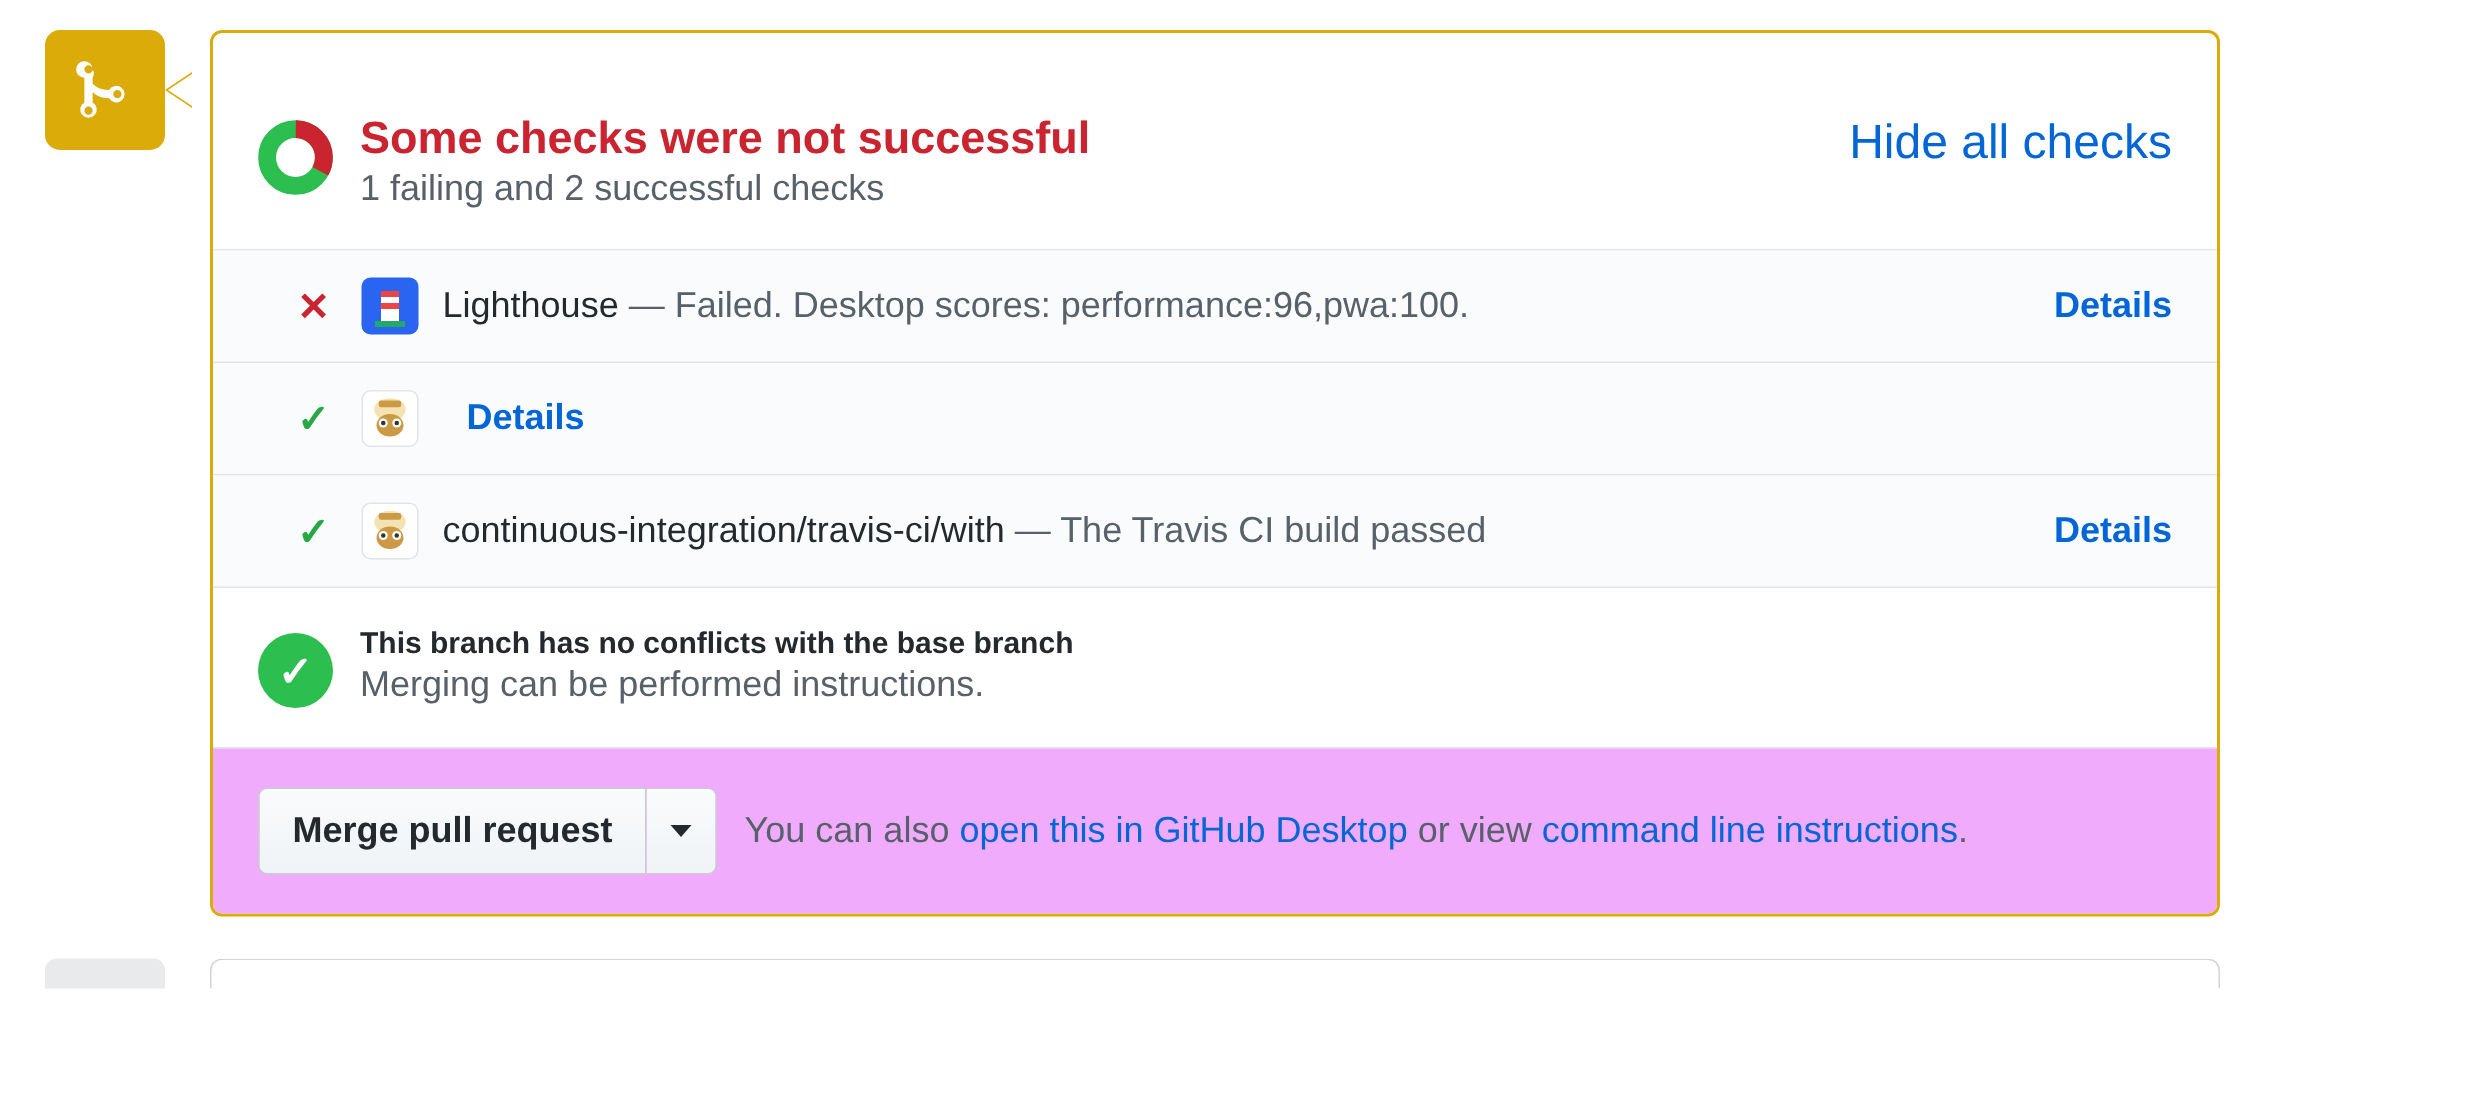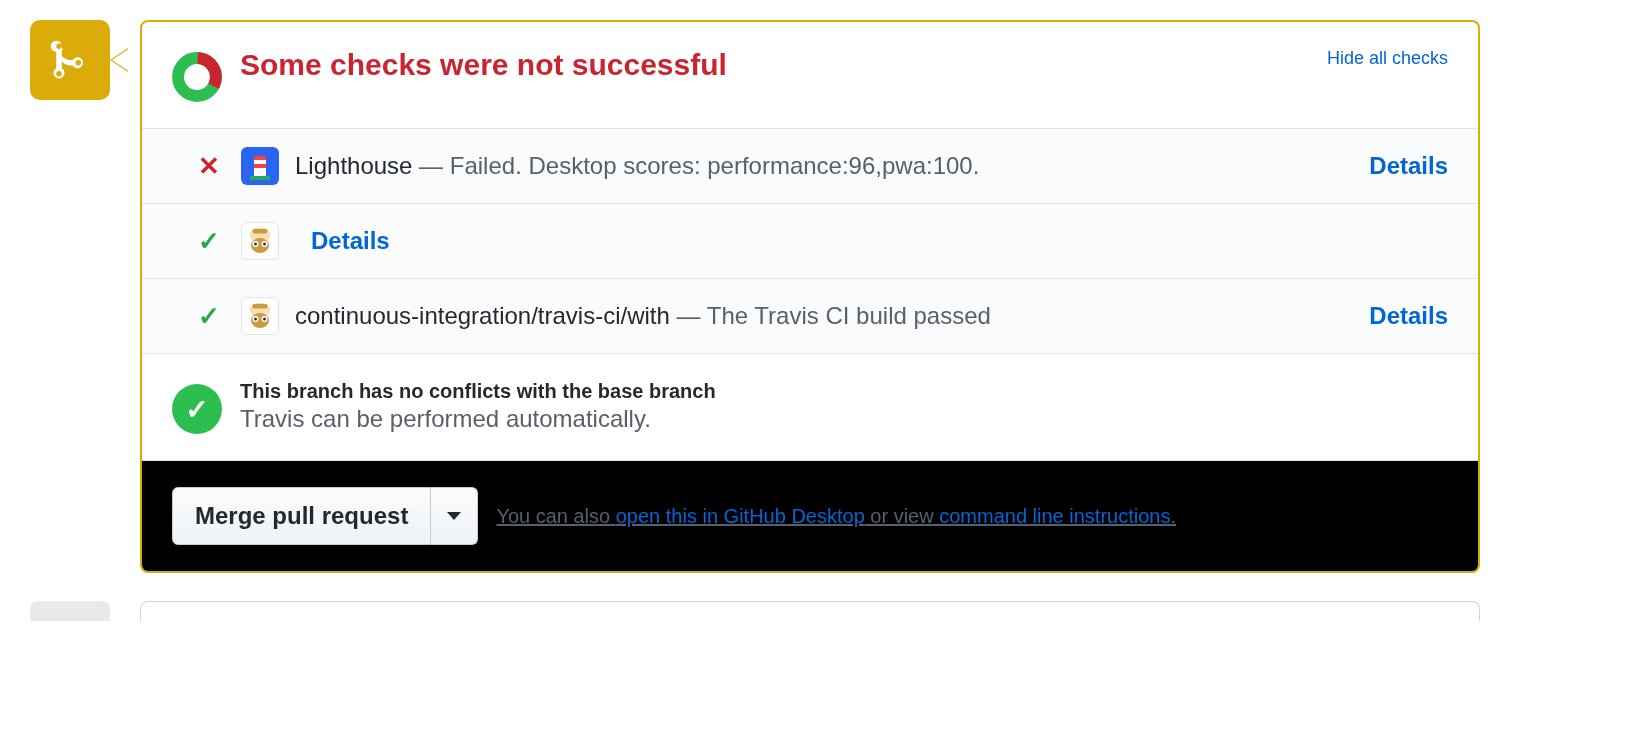--- a/index.html
+++ b/index.html
@@ -56,20 +56,21 @@
     max-width: 1340px;
     position: relative;
   }
   .section {
     padding: 26px 30px;
   }
   .header-section {
     display: flex;
     align-items: flex-start;
     border-bottom: 1px solid #e1e4e8;
+    margin-top: 28px;
   }
   .donut {
     width: 50px;
     height: 50px;
     margin-right: 18px;
     flex-shrink: 0;
     margin-top: 4px;
   }
   .header-text h2 {
     color: #cb2431;
@@ -77,21 +78,21 @@
     font-weight: 600;
     margin-bottom: 2px;
   }
   .header-text p {
     color: #586069;
     font-size: 24px;
   }
   .hide-link {
     margin-left: auto;
     color: #0366d6;
-    font-size: 18px;
+    font-size: 32px;
     cursor: pointer;
   }
   .check-row {
     display: flex;
     align-items: center;
     padding: 18px 30px 18px 55px;
     background: #fafbfc;
     border-bottom: 1px solid #e1e4e8;
     font-size: 24px;
   }
@@ -144,21 +145,21 @@
     color: #24292e;
     font-size: 20px;
     font-weight: 600;
     margin-bottom: 2px;
   }
   .conflict-text p {
     color: #586069;
     font-size: 24px;
   }
   .merge-section {
-    background: #000000;
+    background: #f0abfc;
     padding: 26px 30px;
     display: flex;
     align-items: center;
     border-radius: 0 0 6px 6px;
   }
   .btn-group {
     display: flex;
     margin-right: 18px;
   }
   .btn {
@@ -177,21 +178,21 @@
     border-radius: 0 6px 6px 0;
     border-left: none;
     padding: 14px 16px;
   }
   .caret-down {
     width: 0; height: 0;
     border-left: 7px solid transparent;
     border-right: 7px solid transparent;
     border-top: 8px solid #24292e;
   }
-  .merge-text { color: #586069; font-size: 20px; text-decoration: underline; }
+  .merge-text { color: #586069; font-size: 24px; }
   .merge-text a { color: #0366d6; cursor: pointer; text-decoration: none; }
   .bottom-stub {
     margin-top: 28px;
     padding-left: 30px;
     display: flex;
     align-items: flex-start;
   }
   .stub-avatar {
     width: 80px; height: 20px;
     background: #d1d5da;
@@ -222,20 +223,21 @@
 
   <div class="panel">
 
     <div class="section header-section">
       <svg class="donut" viewBox="0 0 42 42">
         <circle cx="21" cy="21" r="15.9" fill="transparent" stroke="#2cbe4e" stroke-width="10"></circle>
         <circle cx="21" cy="21" r="15.9" fill="transparent" stroke="#cb2431" stroke-width="10" stroke-dasharray="33 67" stroke-dashoffset="25"></circle>
       </svg>
       <div class="header-text">
         <h2>Some checks were not successful</h2>
+        <p>1 failing and 2 successful checks</p>
       </div>
       <span class="hide-link">Hide all checks</span>
     </div>
 
     <div class="check-row">
       <span class="status-ic status-fail">✕</span>
       <span class="avatar avatar-lighthouse">
         <svg width="22" height="28" viewBox="0 0 10 14">
             <rect x="2" y="2" width="6" height="10" fill="#fff"></rect>
             <rect x="2" y="2" width="6" height="2" fill="#e44"></rect>
@@ -281,21 +283,21 @@
       <span class="check-text">
         <strong>continuous-integration/travis-ci/with</strong><span> — </span><span>The Travis CI build passed</span>
       </span>
       <span class="details-link">Details</span>
     </div>
 
     <div class="conflict-section">
       <div class="big-check">✓</div>
       <div class="conflict-text">
         <h3>This branch has no conflicts with the base branch</h3>
-        <p>Travis can be performed automatically.</p>
+        <p>Merging can be performed instructions.</p>
       </div>
     </div>
 
     <div class="merge-section">
       <div class="btn-group">
         <button class="btn btn-main">Merge pull request</button>
         <button class="btn btn-caret">
           <span class="caret-down"></span>
         </button>
       </div>

